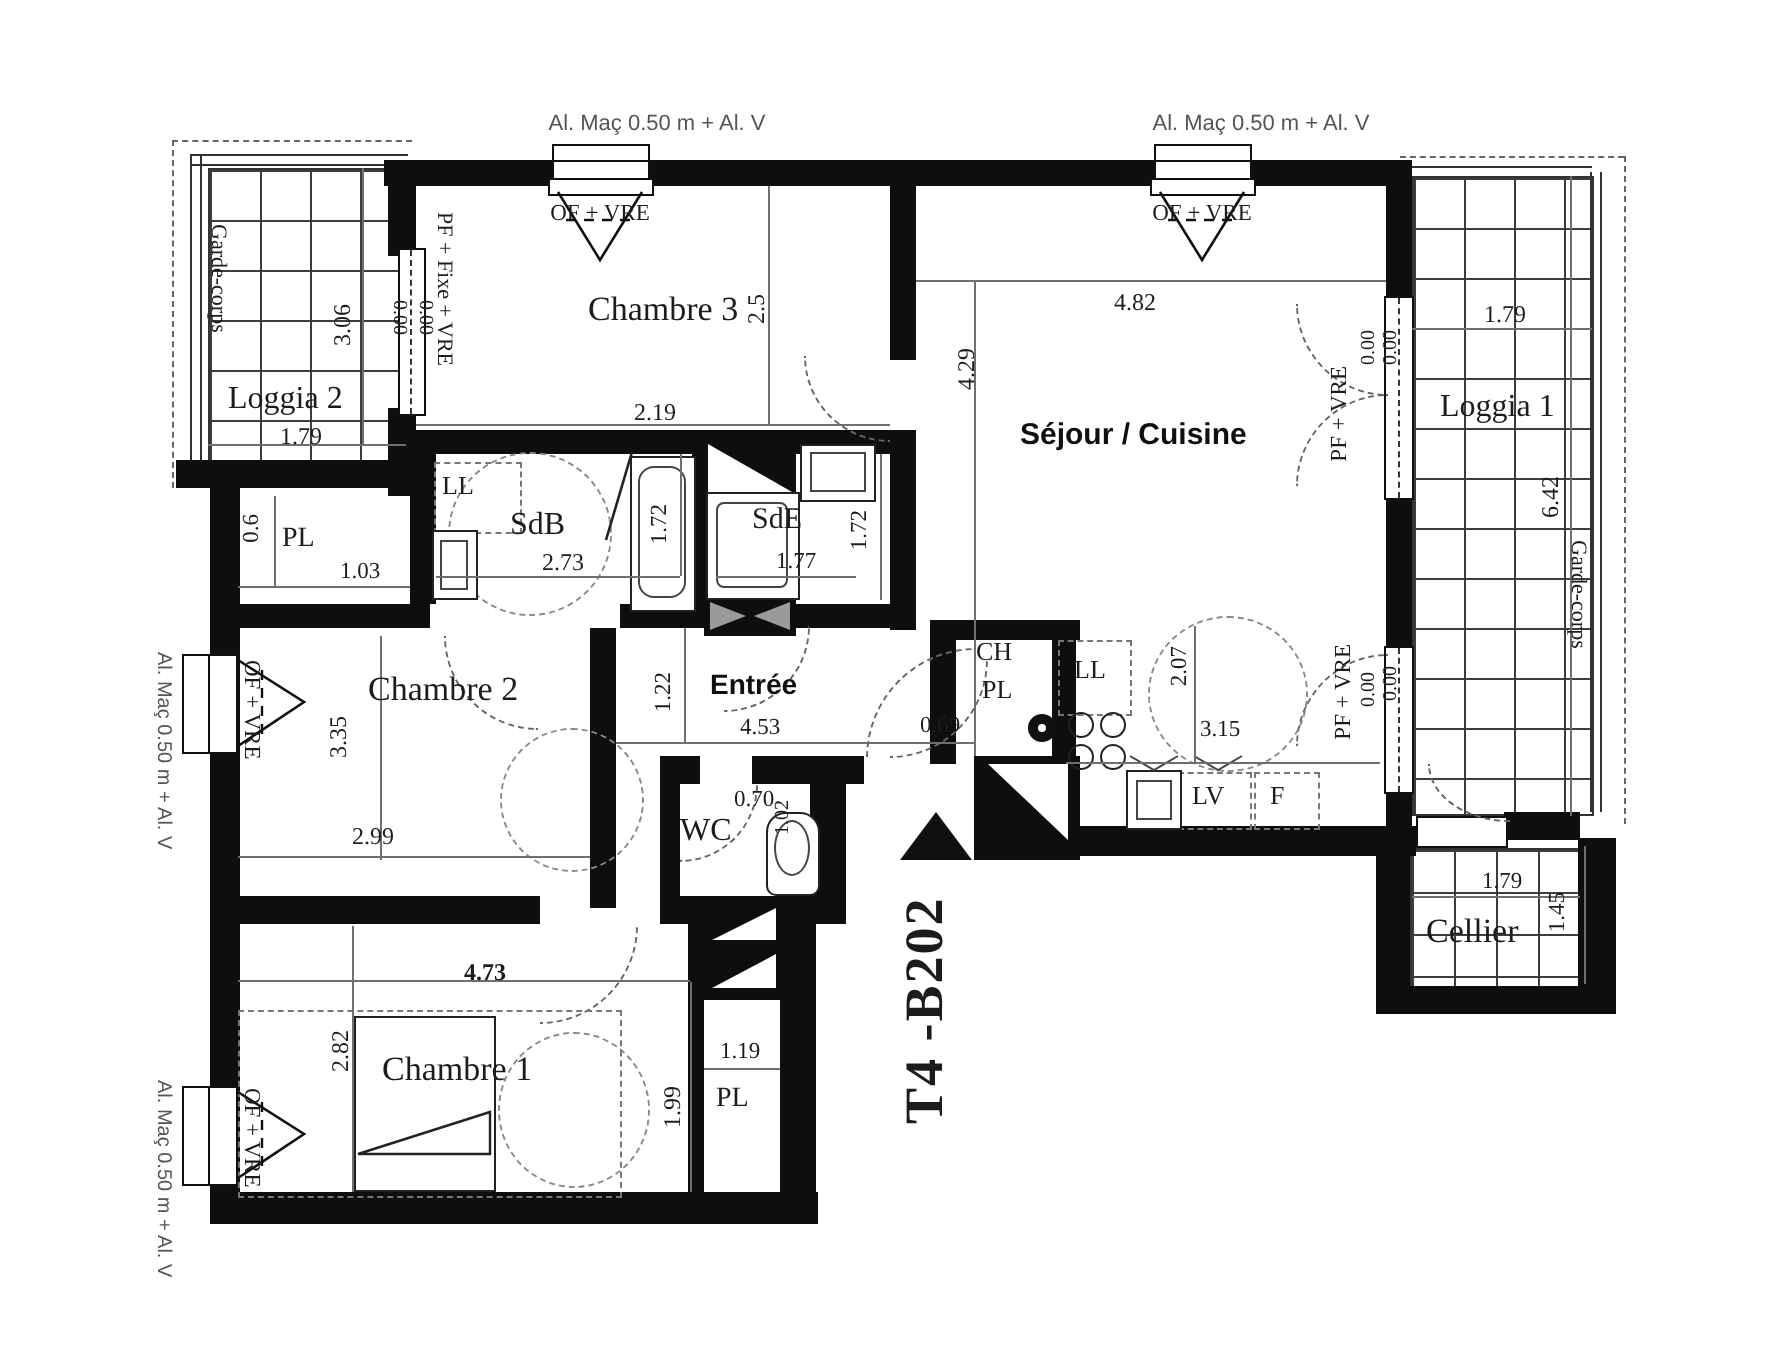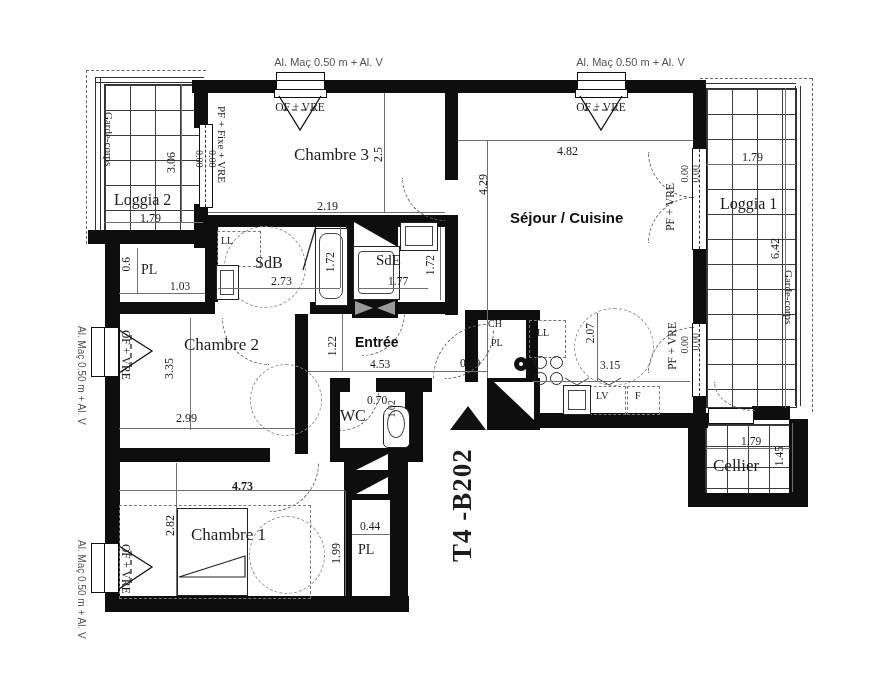--- a/index.html
+++ b/index.html
@@ -27,21 +27,21 @@
   .drect{position:absolute;border:1.2px dashed #777;}
   .fx{position:absolute;border:1.4px solid #222;background:#fff;}
   .fxi{position:absolute;border:1px solid #444;}
   .burner{position:absolute;width:11px;height:11px;border:1.2px solid #222;border-radius:50%;}
   .t{position:absolute;font-family:"Liberation Serif","DejaVu Serif",serif;color:#1c1c1c;white-space:nowrap;line-height:1;}
   .sans{font-family:"Liberation Sans","DejaVu Sans",sans-serif;color:#555;}
   .bsans{font-family:"Liberation Sans","DejaVu Sans",sans-serif;font-weight:bold;color:#101010;}
   .vu{writing-mode:vertical-rl;transform:rotate(180deg);}
   .vd{writing-mode:vertical-rl;}
   .s10{font-size:10px}.s11{font-size:11px}.s115{font-size:11.5px}.s12{font-size:12px}
-  .s13{font-size:10px}.s14{font-size:14px}.s15{font-size:15px}.s16{font-size:16px}
+  .s13{font-size:13px}.s14{font-size:14px}.s15{font-size:15px}.s16{font-size:16px}
   .s17{font-size:17px}.s27{font-size:27px;font-weight:600;letter-spacing:1px;}
   .ctr{text-align:center;}
 </style>
 </head>
 <body>
 
 <div id="plan">
 
   <div class="dashl" style="left:86px;top:70px;width:0;height:174px;border-left:1.2px dashed #666;"></div>
   <div class="dashl" style="left:86px;top:70px;width:120px;height:0;border-top:1.2px dashed #666;"></div>
@@ -281,21 +281,21 @@
 
   <span class="t s115" style="left:367px;top:395px;">0.70</span>
   <span class="t s16" style="left:340px;top:408px;">WC</span>
   <span class="t s10 vu" style="left:387px;top:400px;">1.02</span>
 
   <span class="t s12" style="left:232px;top:480px;font-weight:bold;">4.73</span>
   <span class="t s17" style="left:191px;top:526px;">Chambre 1</span>
   <span class="t s12 vu" style="left:164px;top:515px;">2.82</span>
   <span class="t s12 vu" style="left:330px;top:543px;">1.99</span>
 
-  <span class="t s115" style="left:360px;top:521px;">0.44</span>
+  <span class="t s115" style="left:360px;top:521px;">1.19</span>
   <span class="t s14" style="left:358px;top:543px;">PL</span>
 
   <span class="t s115" style="left:741px;top:436px;">1.79</span>
   <span class="t s115 vu" style="left:774px;top:446px;">1.45</span>
   <span class="t s17" style="left:713px;top:457px;">Cellier</span>
 
   <span class="t s27 vu" style="left:449px;top:417px;height:145px;">T4 -B202</span>
 
   <span class="t sans s10 vd" style="left:76px;top:326px;">Al. Maç 0.50 m + Al. V</span>
   <span class="t s115 vd" style="left:119px;top:330px;">OF + VRE</span>

